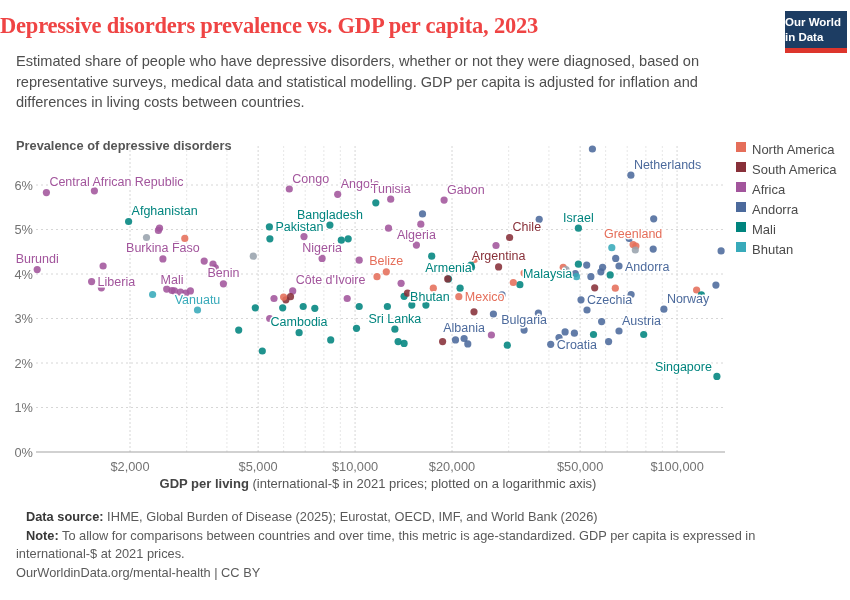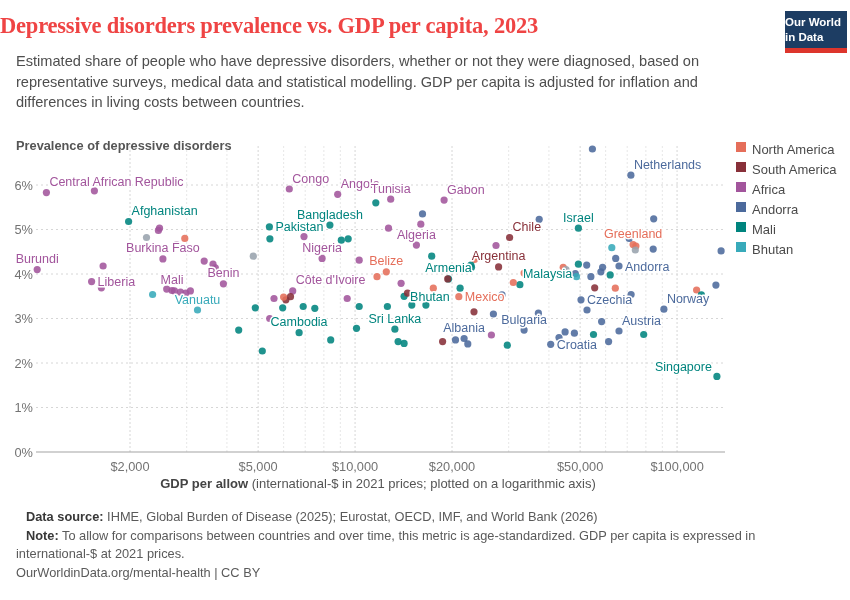--- a/index.html
+++ b/index.html
@@ -250,21 +250,21 @@
     <text x="587.0" y="304.3" text-anchor="start" font-size="12.5" fill="#4c6a9c" stroke="#ffffff" stroke-width="3" paint-order="stroke" stroke-linejoin="round">Czechia</text>
     <text x="622.0" y="324.5" text-anchor="start" font-size="12.5" fill="#4c6a9c" stroke="#ffffff" stroke-width="3" paint-order="stroke" stroke-linejoin="round">Austria</text>
     <text x="625.0" y="270.5" text-anchor="start" font-size="12.5" fill="#4c6a9c" stroke="#ffffff" stroke-width="3" paint-order="stroke" stroke-linejoin="round">Andorra</text>
     <text x="633.9" y="168.7" text-anchor="start" font-size="12.5" fill="#4c6a9c" stroke="#ffffff" stroke-width="3" paint-order="stroke" stroke-linejoin="round">Netherlands</text>
     <text x="633.1" y="238.1" text-anchor="middle" font-size="12.5" fill="#e56e5a" stroke="#ffffff" stroke-width="3" paint-order="stroke" stroke-linejoin="round">Greenland</text>
     <text x="666.9" y="302.7" text-anchor="start" font-size="12.5" fill="#4c6a9c" stroke="#ffffff" stroke-width="3" paint-order="stroke" stroke-linejoin="round">Norway</text>
     <text x="711.9" y="370.9" text-anchor="end" font-size="12.5" fill="#00847e" stroke="#ffffff" stroke-width="3" paint-order="stroke" stroke-linejoin="round">Singapore</text>
   </svg>
 
 <div id="xlabel" class="abs">
-  <b>GDP per allow</b><span> (international-$ in 2021 prices; plotted on a logarithmic axis)</span>
+  <b>GDP per living</b><span> (international-$ in 2021 prices; plotted on a logarithmic axis)</span>
 </div>
 
 <div id="legend" class="abs">
     <div class="leg-item">
       <span class="leg-swatch" style="background: rgb(229, 110, 90);"></span>
       <span class="leg-label">North America</span>
     </div>
     <div class="leg-item">
       <span class="leg-swatch" style="background: rgb(136, 48, 57);"></span>
       <span class="leg-label">South America</span>

